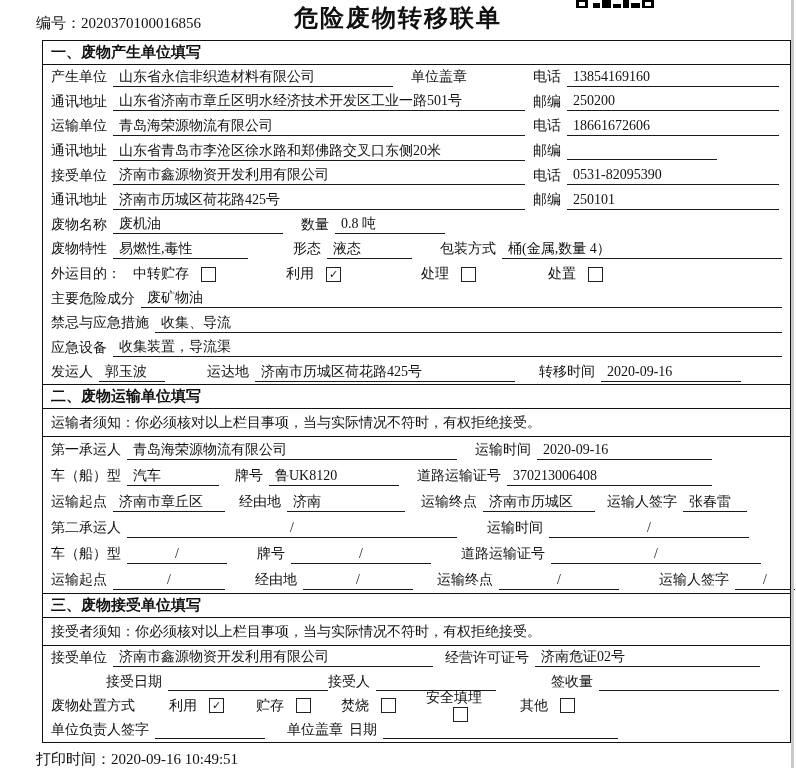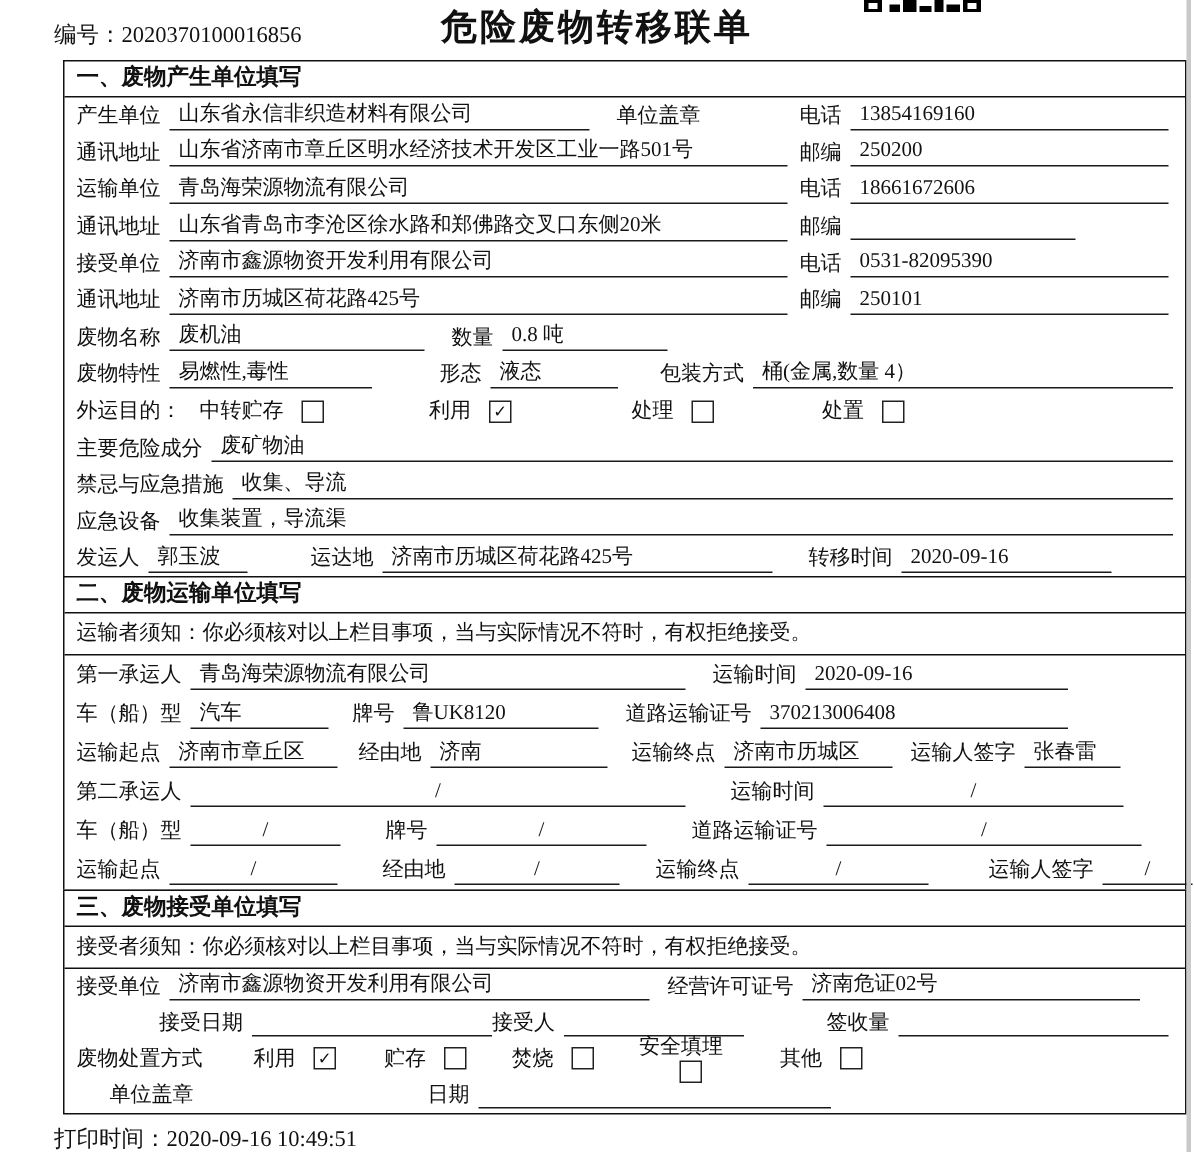--- a/index.html
+++ b/index.html
@@ -338,24 +338,28 @@
         <span class="field" style="margin-left: 30px; flex-direction: column;">
           <span class="lab">安全填埋</span>
           <span class="cbx"></span>
         </span>
         <span class="field" style="margin-left: 32px;">
           <span class="lab">其他</span>
           <span class="cbx"></span>
         </span>
       </div>
       <div class="row">
+        <span class="field">
+          <span class="lab">单位负责人签字</span>
+          <span class="val" style="width: 110px;"></span>
+        </span>
         <span class="field" style="margin-left: 22px;">
           <span class="lab">单位盖章</span>
         </span>
-        <span class="field" style="margin-left: 150px;">
+        <span class="field" style="">
           <span class="lab">日期</span>
           <span class="val" style="width: 235px;"></span>
         </span>
       </div>
     </div>
   </div>
 
 <div class="ftr"><span>打印时间：</span><span>2020-09-16 10:49:51</span></div>
 
 <div class="scan-strip"></div>

